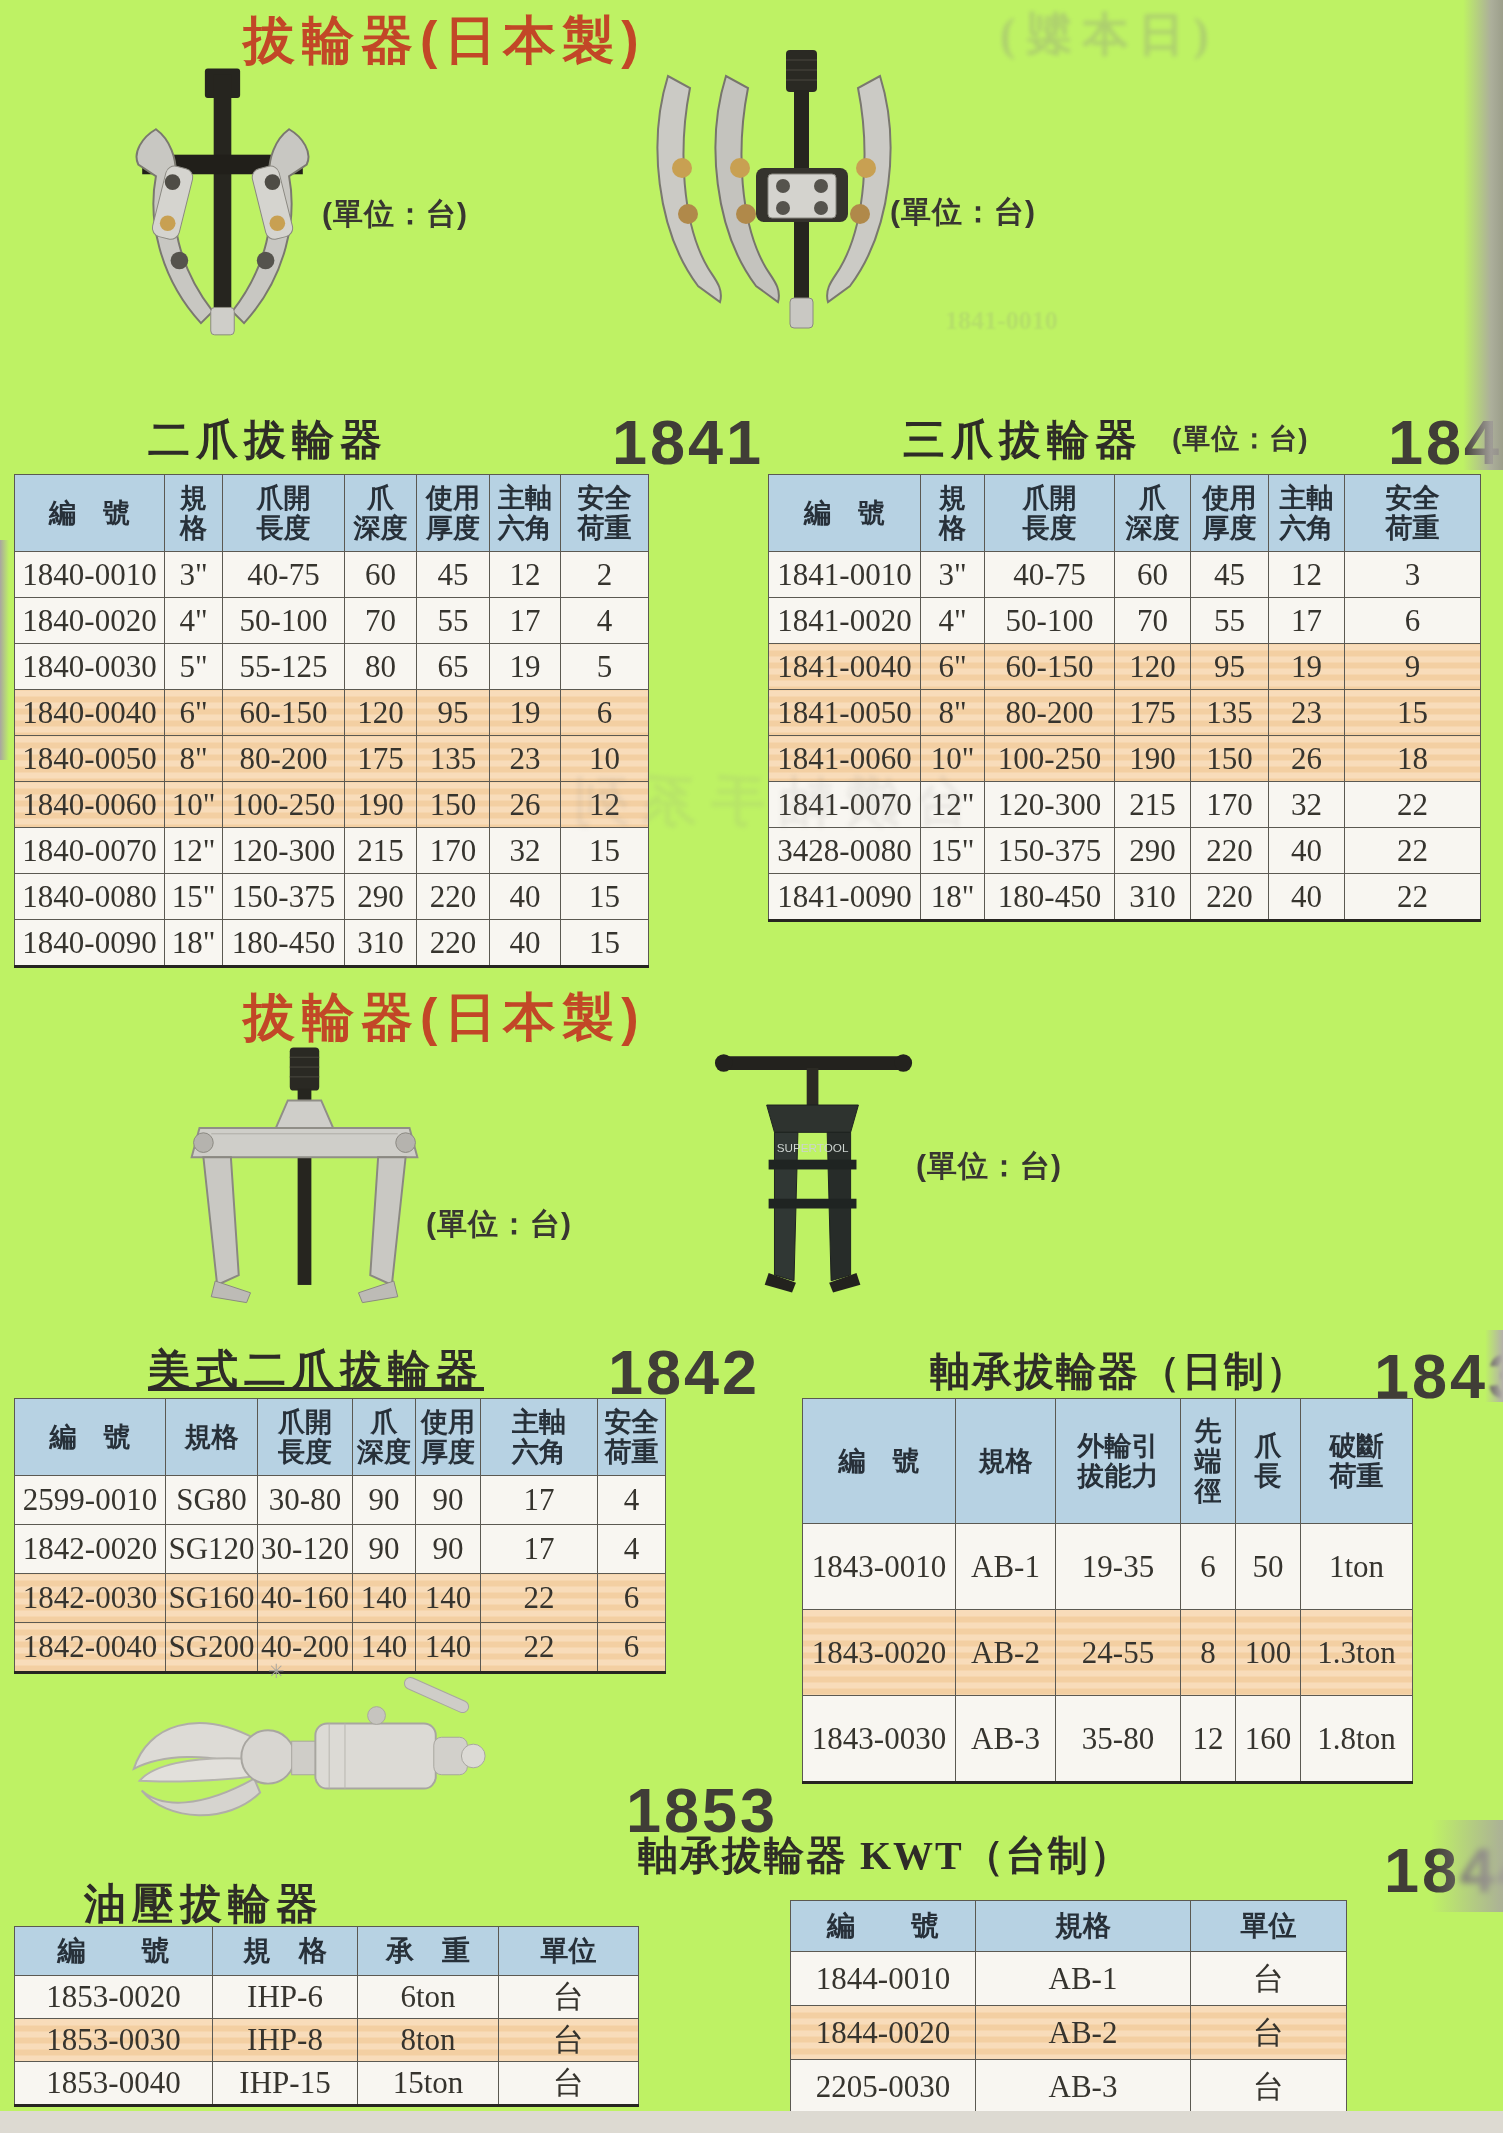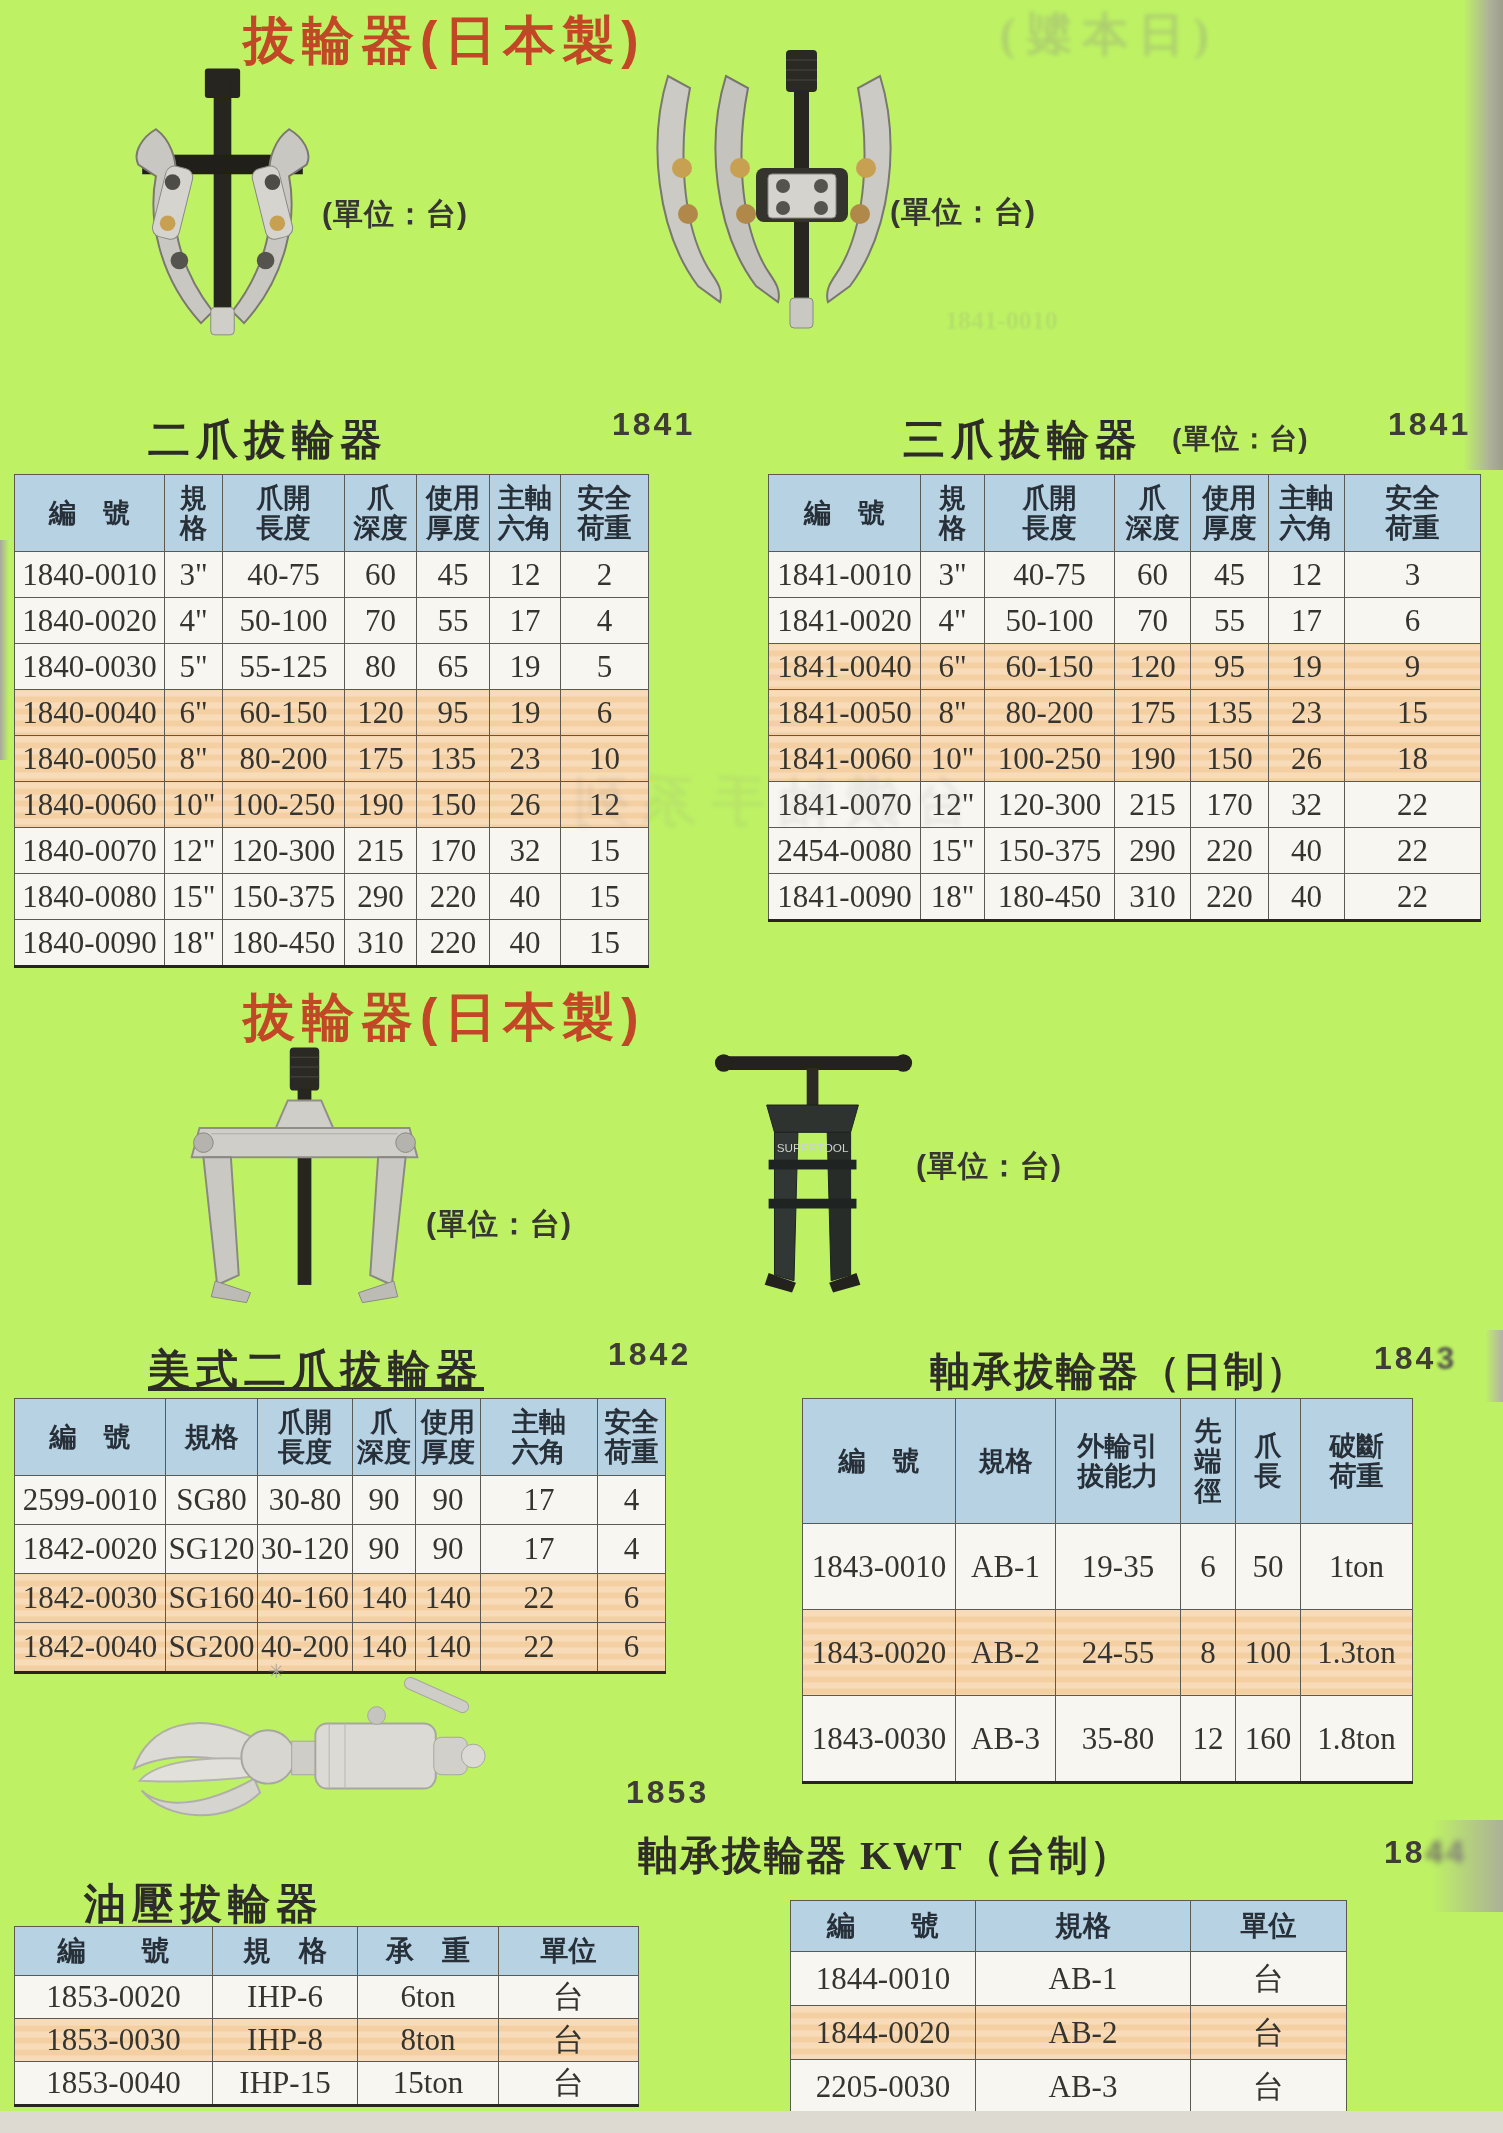--- a/index.html
+++ b/index.html
@@ -5,21 +5,21 @@
   html,body{margin:0;padding:0;background:#dddad2;}
   .page{position:relative;width:1503px;height:2111px;margin:0 auto;background:#bef264;overflow:hidden;
         font-family:"Liberation Serif","DejaVu Serif",serif;color:#33312c;}
   
   .abs{position:absolute;white-space:nowrap;}
   .red-title{font-family:"Liberation Sans","DejaVu Sans",sans-serif;font-weight:bold;
              font-size:52px;letter-spacing:7px;color:#c24727;}
   .prod-title{font-weight:bold;font-size:42px;letter-spacing:6px;color:#2e2c27;}
   .prod-title.tight{letter-spacing:2px;font-size:40px;}
   .code{font-family:"Liberation Sans","DejaVu Sans",sans-serif;font-weight:800;
-        font-size:32px;letter-spacing:3px;color:#403d37;}
+        font-size:63px;letter-spacing:3px;color:#403d37;}
   .unit{font-family:"Liberation Sans","DejaVu Sans",sans-serif;font-weight:bold;
         font-size:30px;letter-spacing:1px;color:#383631;}
   .blurred{filter:blur(3px);color:#6d6a64;}
   .blurred-light{filter:blur(1.5px);color:#55534d;}
   
   table.cat{position:absolute;border-collapse:collapse;table-layout:fixed;
             border:1px solid #5b5952;border-bottom:3px solid #272521;background:#f8f6f1;}
   table.cat th{background:#b7d2e3;font-weight:bold;color:#273039;white-space:pre-line;
                border:1px solid #5b5952;line-height:1.12;font-size:27px;padding:2px 0;text-align:center;vertical-align:middle;}
   table.cat td{border:1px solid #5b5952;text-align:center;vertical-align:middle;
@@ -286,21 +286,21 @@
         <tr>
           <td>1841-0070</td>
           <td>12"</td>
           <td>120-300</td>
           <td>215</td>
           <td>170</td>
           <td>32</td>
           <td>22</td>
         </tr>
         <tr>
-          <td>2454-0080</td>
+          <td>3428-0080</td>
           <td>15"</td>
           <td>150-375</td>
           <td>290</td>
           <td>220</td>
           <td>40</td>
           <td>22</td>
         </tr>
         <tr>
           <td>1841-0090</td>
           <td>18"</td>

